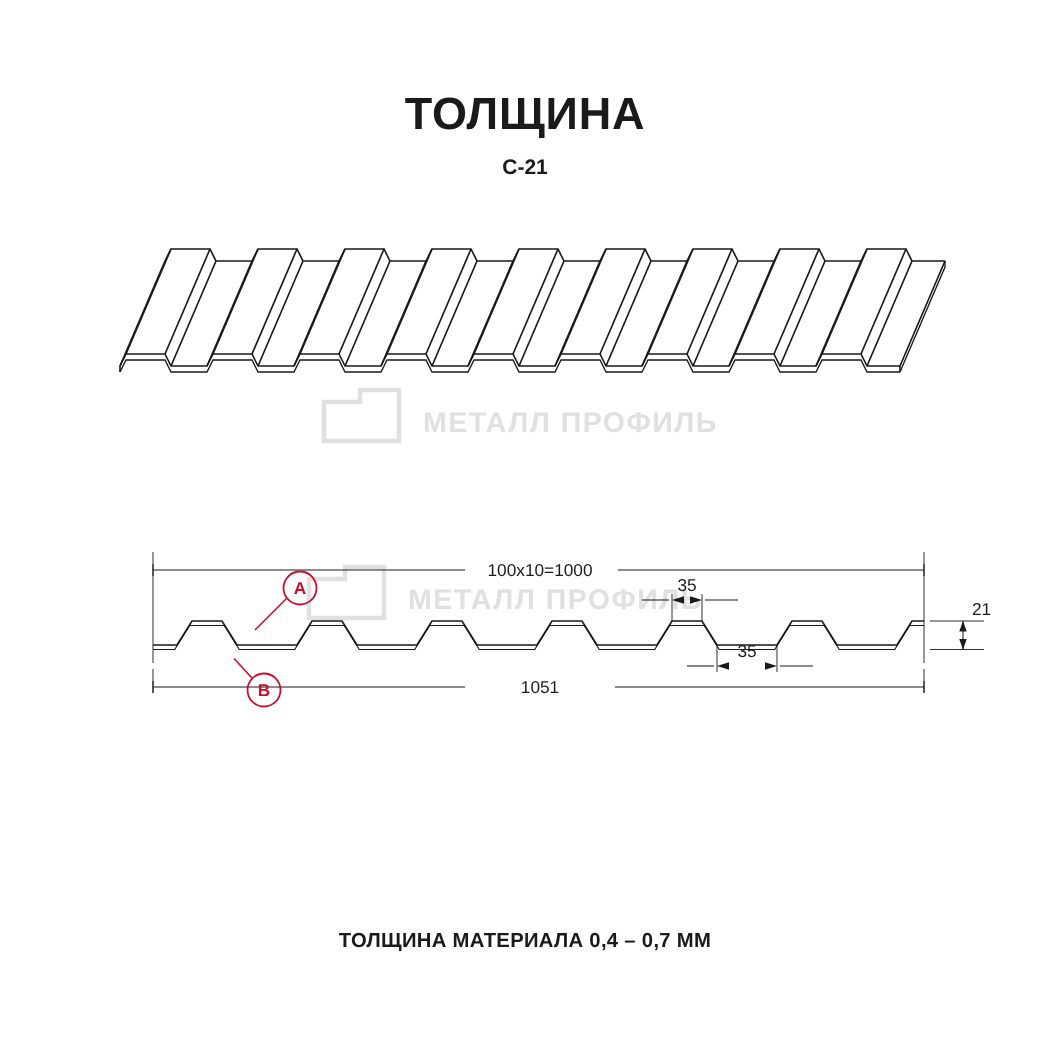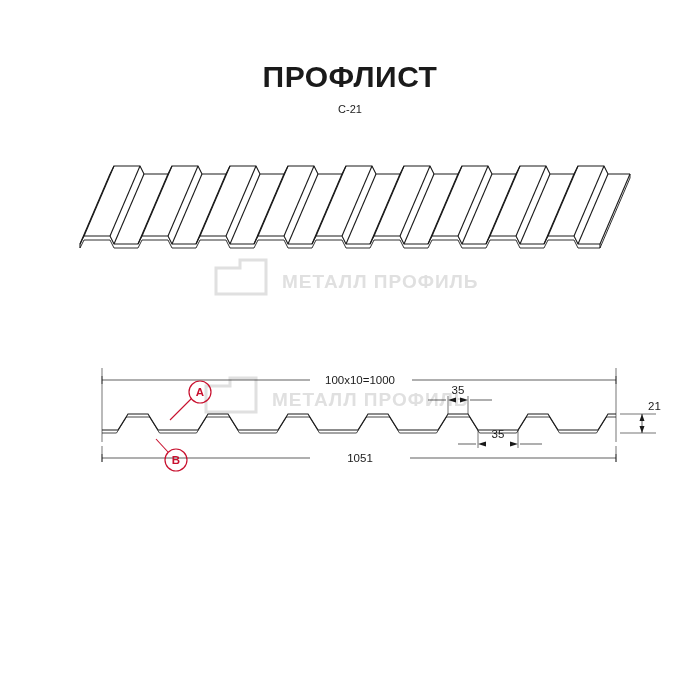--- a/index.html
+++ b/index.html
@@ -30,22 +30,22 @@
     font-size: 30px;
     font-weight: bold;
     letter-spacing: 0.5px;
   }
   .subtitle {
     position: absolute;
     left: 0;
     top: 103px;
     width: 700px;
     text-align: center;
-    font-size: 11px;
-    font-weight: normal;
+    font-size: 14px;
+    font-weight: bold;
   }
   .footer-note {
     position: absolute;
     left: 0;
     top: 619px;
     width: 700px;
     text-align: center;
     font-size: 13.5px;
     font-weight: bold;
     letter-spacing: 0.2px;
@@ -89,21 +89,21 @@
     font-weight: bold;
     fill: #e0e0e0;
     letter-spacing: 1px;
   }
 </style>
 </head>
 <body>
 
 <div class="page">
 
-  <div class="title">ПРОФЛИСТ</div>
+  <div class="title">ТОЛЩИНА</div>
   <div class="subtitle">С-21</div>
 
   <div class="iso-wrap">
     <svg width="570" height="130" viewBox="0 0 570 130">
       <g fill="none" stroke="#1a1a1a" stroke-width="1.1" stroke-linejoin="miter">
 
         <path d="M40 24 L44 16 L70 16 L74 24 L98 24 L102 16 L128 16 L132 24 L156 24 L160 16 L186 16 L190 24 L214 24 L218 16 L244 16 L248 24 L272 24 L276 16 L302 16 L306 24 L330 24 L334 16 L360 16 L364 24 L388 24 L392 16 L418 16 L422 24 L446 24 L450 16 L476 16 L480 24 L504 24 L508 16 L534 16 L538 24 L560 24"></path>
 
         <path d="M10 94 L14 86 L40 86 L44 94 L68 94 L72 86 L98 86 L102 94 L126 94 L130 86 L156 86 L160 94 L184 94 L188 86 L214 86 L218 94 L242 94 L246 86 L272 86 L276 94 L300 94 L304 86 L330 86 L334 94 L358 94 L362 86 L388 86 L392 94 L416 94 L420 86 L446 86 L450 94 L474 94 L478 86 L504 86 L508 94 L530 94"></path>
 
@@ -224,14 +224,15 @@
       <text class="lbl" x="300" y="34" text-anchor="middle">100х10=1000</text>
       <text class="lbl" x="300" y="112" text-anchor="middle">1051</text>
       <text class="lbl" x="398" y="44" text-anchor="middle">35</text>
       <text class="lbl" x="438" y="88" text-anchor="middle">35</text>
       <text class="lbl" x="588" y="60" text-anchor="start">21</text>
       <text class="lbl-red" x="140" y="46" text-anchor="middle">A</text>
       <text class="lbl-red" x="116" y="114" text-anchor="middle">B</text>
     </svg>
   </div>
 
+  <div class="footer-note">ТОЛЩИНА МАТЕРИАЛА 0,4 – 0,7 ММ</div>
 
 </div>
 
 </body></html>

